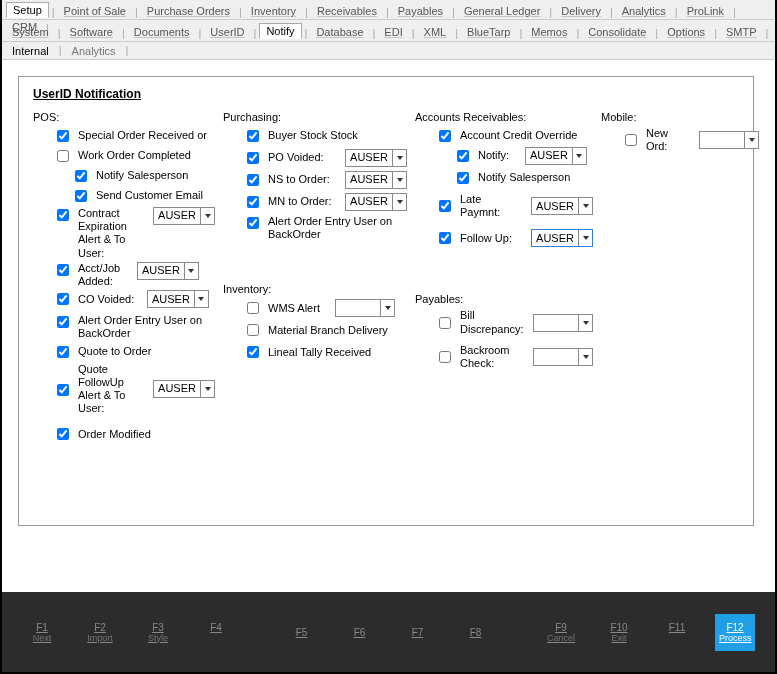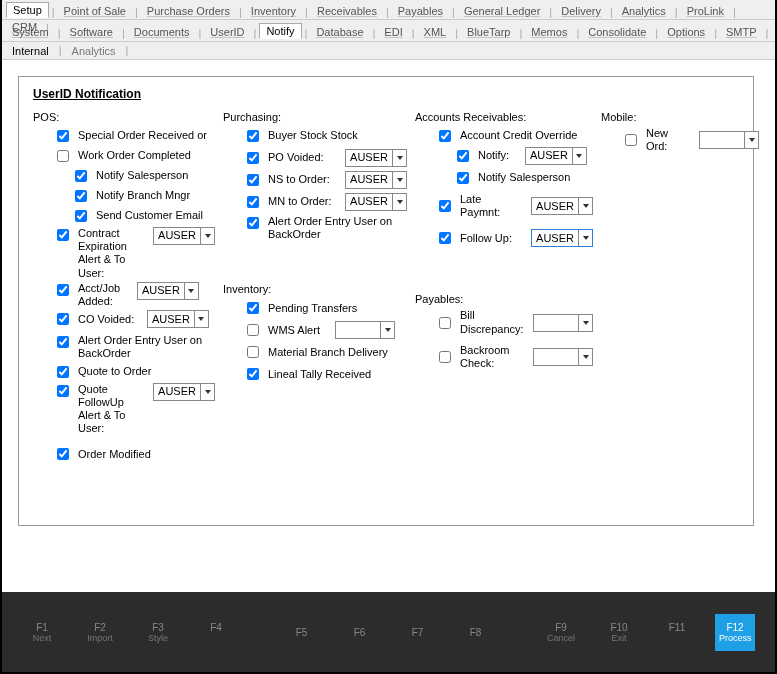--- a/index.html
+++ b/index.html
@@ -149,20 +149,21 @@
     padding: 0 20px;
     color: #888;
     font-size: 10px;
   }
   .footer-left, .footer-right, .footer-mid { display:flex; gap: 18px; }
   .fkey {
     text-align: center;
     width: 40px;
     padding: 8px 4px;
     cursor: pointer;
+    text-decoration: underline;
   }
   .fkey .fk { display:block; font-size: 10px; }
   .fkey .ftxt { display:block; font-size: 9px; color:#777; }
   .fkey.accent {
     background: #1e9fe6;
     color: #fff;
   }
   .fkey.accent .ftxt { color:#fff; }
   .page-wrap { position:relative; width:777px; height:674px; border-right:2px solid #000; border-left:2px solid #000; border-bottom:2px solid #000;}
 </style>
@@ -247,24 +248,20 @@
         <div class="row">
           <input type="checkbox" style="">
           <span class="label">Work Order Completed</span>
         </div>
         <div class="row indent">
           <input type="checkbox" checked="" style="">
           <span class="label">Notify Salesperson</span>
         </div>
         <div class="row indent">
           <input type="checkbox" checked="" style="">
-          <span class="label">Notify Branch Mngr</span>
-        </div>
-        <div class="row indent">
-          <input type="checkbox" checked="" style="">
           <span class="label">Send Customer Email</span>
         </div>
         <div class="row" style="align-items:flex-start">
           <input type="checkbox" checked="" style="margin-top: 2px;">
           <span class="label" style="width:100px">Contract Expiration Alert &amp; To User:</span>
           <span class="select">
             <span class="selval">AUSER</span>
             <span class="selbtn"></span>
           </span>
         </div>
@@ -285,21 +282,21 @@
           </span>
         </div>
         <div class="row" style="align-items:flex-start;margin-top:6px">
           <input type="checkbox" checked="" style="margin-top: 2px;">
           <span class="label" style="width:150px">Alert Order Entry User on BackOrder</span>
         </div>
         <div class="row">
           <input type="checkbox" checked="" style="">
           <span class="label">Quote to Order</span>
         </div>
-        <div class="row" style="align-items:flex-start">
+        <div class="row" style="align-items:center">
           <input type="checkbox" checked="" style="margin-top: 2px;">
           <span class="label" style="width:98px">Quote FollowUp Alert &amp; To User:</span>
           <span class="select">
             <span class="selval">AUSER</span>
             <span class="selbtn"></span>
           </span>
         </div>
         <div class="row" style="margin-top:10px">
           <input type="checkbox" checked="" style="">
           <span class="label">Order Modified</span>
@@ -338,24 +335,20 @@
         </div>
         <div class="row" style="align-items:flex-start;margin-top:4px">
           <input type="checkbox" checked="" style="margin-top: 2px;">
           <span class="label" style="width:150px">Alert Order Entry User on BackOrder</span>
         </div>
 
         <div class="spacer-v"></div>
         <div class="spacer-v"></div>
 
         <div class="sect-head">Inventory:</div>
-        <div class="row">
-          <input type="checkbox" checked="" style="">
-          <span class="label">Pending Transfers</span>
-        </div>
         <div class="row" style="margin-top:4px">
           <input type="checkbox" style="">
           <span class="label" style="width:60px">WMS Alert</span>
           <span class="select">
             <span class="selval"></span>
             <span class="selbtn"></span>
           </span>
         </div>
         <div class="row" style="margin-top:4px">
           <input type="checkbox" style="">

